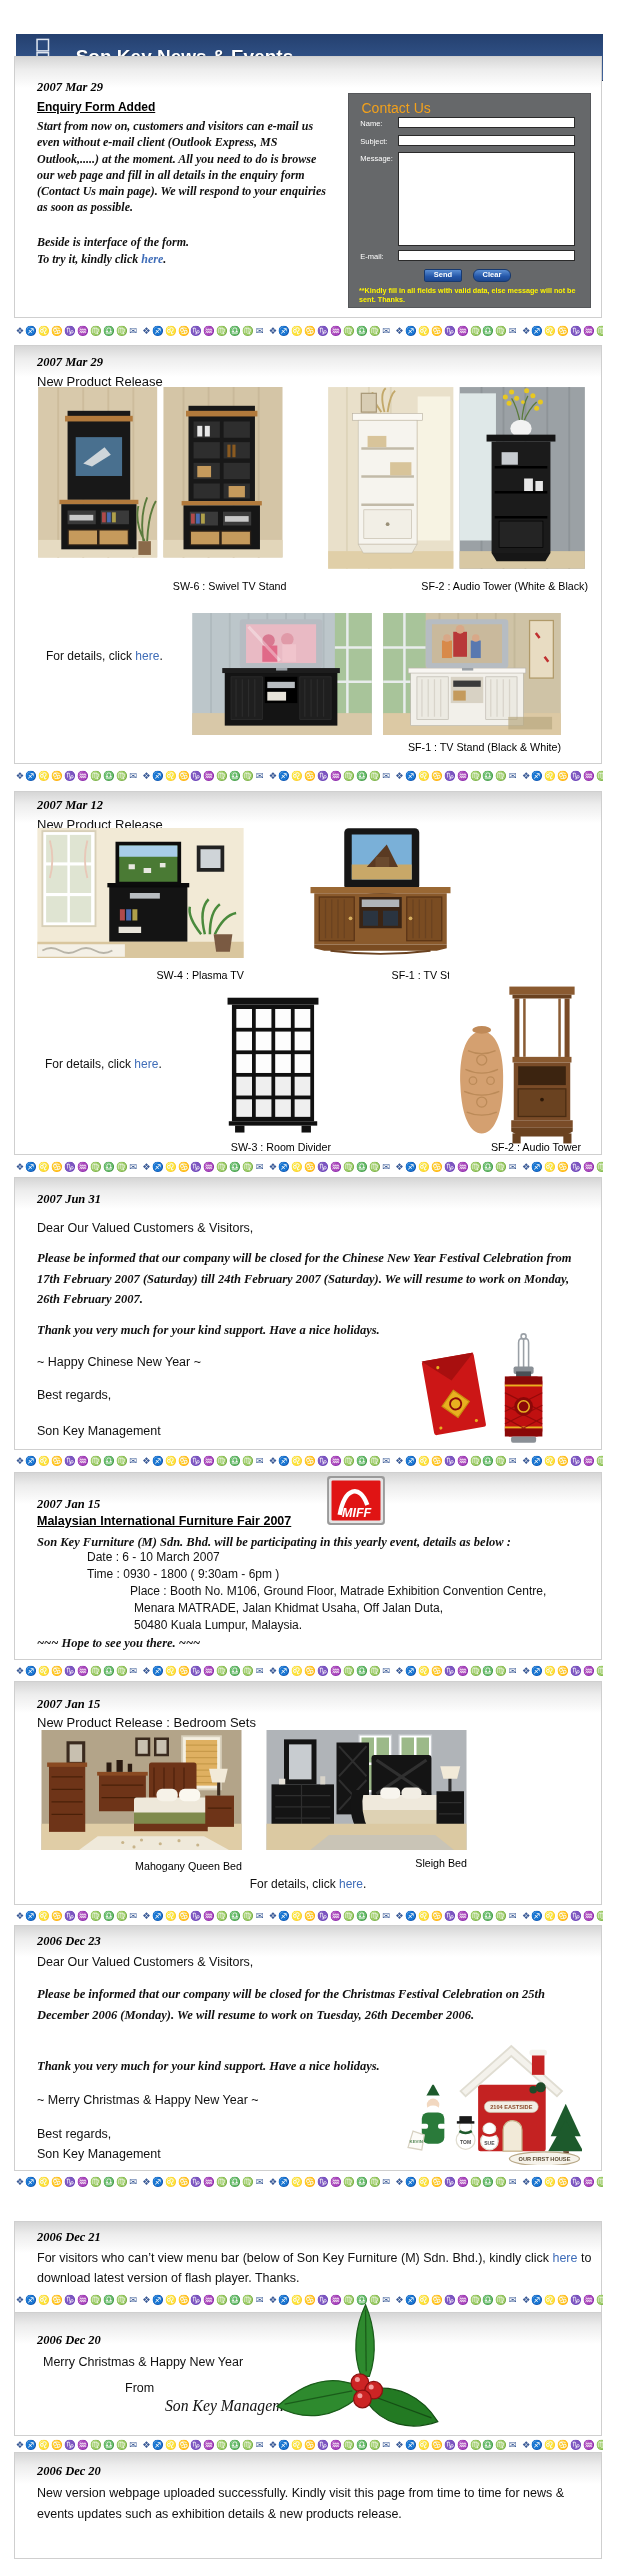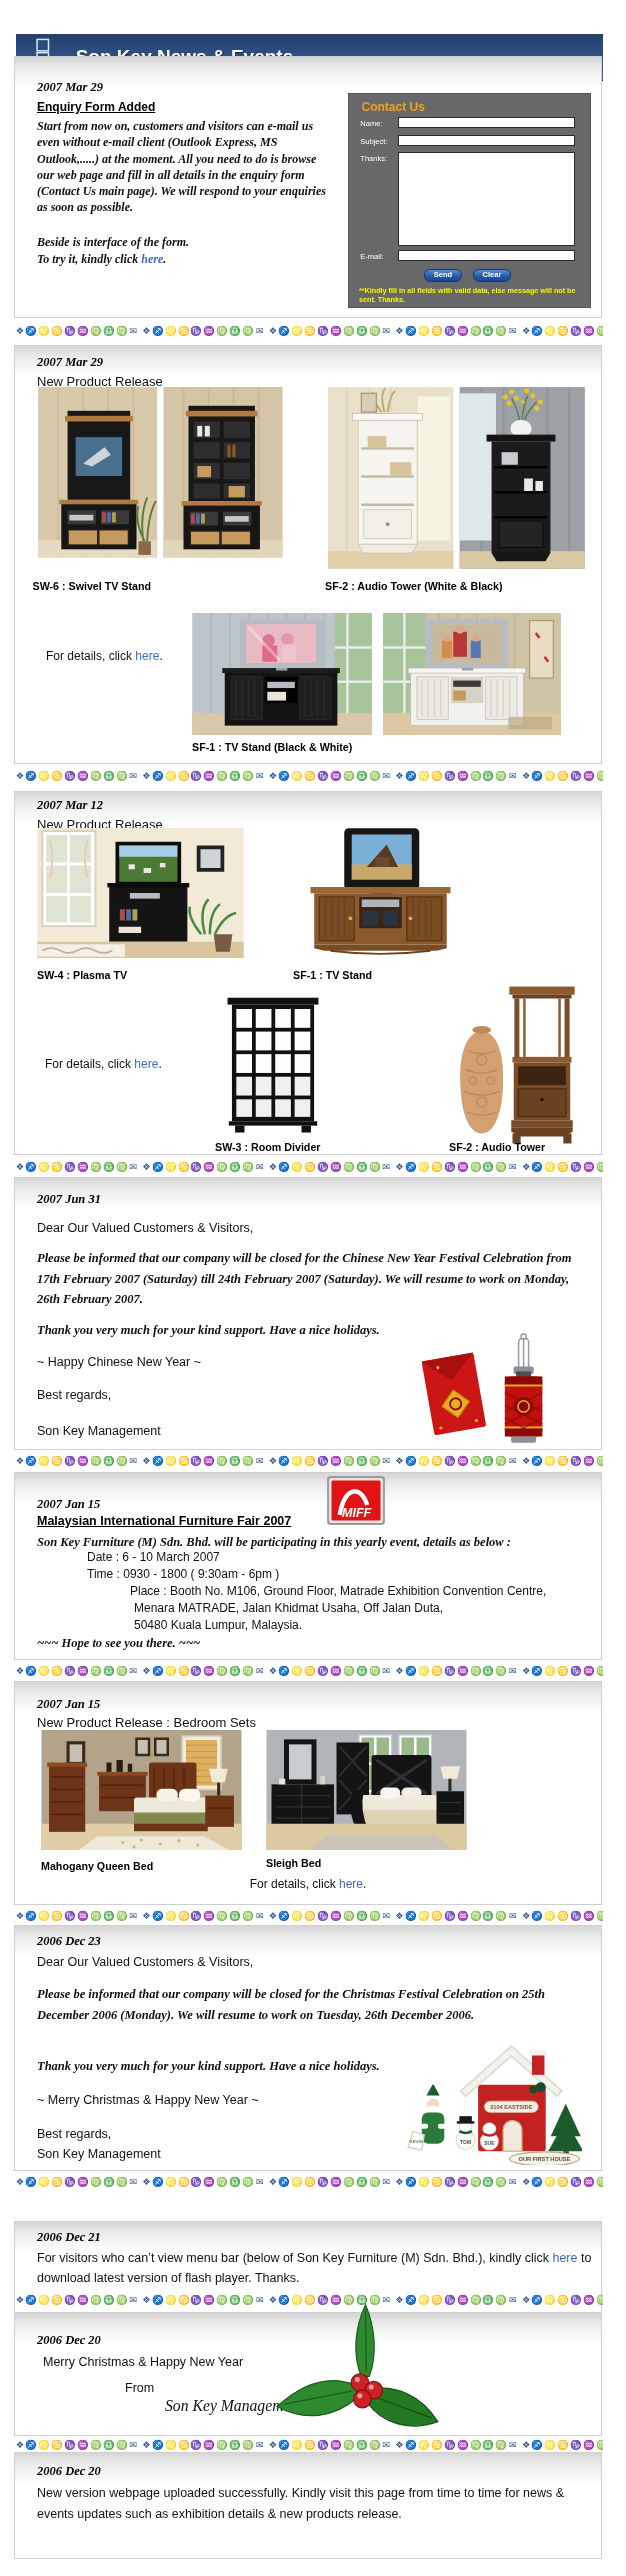--- a/index.html
+++ b/index.html
@@ -17,27 +17,27 @@
        font-size:9.4px;letter-spacing:1.3px;white-space:nowrap;overflow:hidden;height:12.5px;line-height:12.5px;}
   .date{position:absolute;font-family:"Liberation Serif",serif;font-weight:bold;font-style:italic;
        font-size:12.5px;color:#000;}
   .h-sans{position:absolute;font-size:13px;color:#111;}
   .h-underline{position:absolute;font-size:12px;font-weight:bold;text-decoration:underline;color:#000;}
   .serif-body{position:absolute;font-family:"Liberation Serif",serif;font-weight:bold;font-style:italic;
        font-size:12px;line-height:16.3px;color:#101010;}
   .serif-lg{position:absolute;font-family:"Liberation Serif",serif;font-weight:bold;font-style:italic;
        font-size:12.5px;line-height:20.7px;color:#101010;}
   .sans-body{position:absolute;font-size:12.5px;line-height:20px;color:#111;}
-  .caption{position:absolute;font-weight:bold;font-size:10.7px;color:#000;text-align:left;}
+  .caption{position:absolute;font-weight:normal;font-size:10.7px;color:#000;text-align:right;}
   .link{color:#3f6db8;cursor:pointer;text-decoration:none;}
   .pimg{position:absolute;}
   .pimg svg{display:block;}
   
   .cform{position:absolute;background:#66686a;border:0.6px solid #55575a;}
-  .cform-h{position:absolute;left:12.5px;top:6.3px;color:#f2a11c;font-weight:bold;font-size:12px;}
+  .cform-h{position:absolute;left:12.5px;top:6.3px;color:#f2a11c;font-weight:normal;font-size:14px;}
   .cf-label{position:absolute;color:#fff;font-size:7.5px;}
   .cf-input{position:absolute;width:177px;height:10.7px;border:0.6px solid #2a2a2a;background:#fff;
        font-size:7.5px;padding:0 1.3px;box-sizing:border-box;}
   .cf-area{position:absolute;width:177px;height:94px;border:0.6px solid #2a2a2a;background:#fff;
        resize:none;box-sizing:border-box;}
   .cf-btn{position:absolute;width:38px;height:12.5px;color:#fff;font-weight:bold;font-size:7.5px;
        background:linear-gradient(180deg,#5b8fd4 0%,#2456a8 60%,#1c478f 100%);
        border:1.3px solid #17396f;border-radius:1.9px;line-height:10px;text-align:center;cursor:pointer;padding:0;}
   .cf-note{position:absolute;color:#fdf400;font-weight:bold;font-size:7.2px;line-height:9.4px;}
 </style>
@@ -64,25 +64,25 @@
     <div class="serif-body" style="left:22px;top:61px;width:295px;">Start from now on, customers and visitors can e-mail us even without e-mail client (Outlook Express, MS Outlook,.....) at the moment. All you need to do is browse our web page and fill in all details in the enquiry form (Contact Us main page). We will respond to your enquiries as soon as possible.</div>
     <div class="serif-body" style="left:22px;top:177px;width:301px;">Beside is interface of the form.</div>
     <div class="serif-body" style="left:22px;top:194px;width:301px;"><span>To try it, kindly click </span><span class="link">here</span><span>.</span></div>
 
     <div class="cform" style="left:333px;top:36px;width:241px;height:213px;">
       <div class="cform-h">Contact Us</div>
       <label class="cf-label" style="left:11.3px;top:25px;">Name:</label>
       <input class="cf-input" style="left: 49px; top: 23px;">
       <label class="cf-label" style="left:11.3px;top:43px;">Subject:</label>
       <input class="cf-input" style="left: 49px; top: 41px;">
-      <label class="cf-label" style="left:11.3px;top:60px;">Thanks:</label>
+      <label class="cf-label" style="left:11.3px;top:60px;">Message:</label>
       <textarea class="cf-area" style="left: 49px; top: 58px;"></textarea>
       <label class="cf-label" style="left:11.3px;top:158px;">E-mail:</label>
       <input class="cf-input" style="left: 49px; top: 156px;">
-      <button class="cf-btn" style="left:75px;top:175px;border-radius:6px;">Send</button>
+      <button class="cf-btn" style="left:75px;top:175px;">Send</button>
       <button class="cf-btn" style="left:124px;top:175px;border-radius:6px;">Clear</button>
       <div class="cf-note" style="left:10px;top:192px;width:221px;">**Kindly fill in all fields with valid data, else message will not be sent. Thanks.</div>
     </div>
   </div>
 
   <div class="divider" style="top:325px;">❖♐♌♋♑♒♍♎♍✉ ❖♐♌♋♑♒♍♎♍✉ ❖♐♌♋♑♒♍♎♍✉ ❖♐♌♋♑♒♍♎♍✉ ❖♐♌♋♑♒♍♎♍✉</div>
 
   <div class="section" style="top:345px;height:417px;">
     <div class="date" style="left:22px;top:8.8px;">2007 Mar 29</div>
     <div class="h-sans" style="left:22px;top:27.6px;">New Product Release</div>

